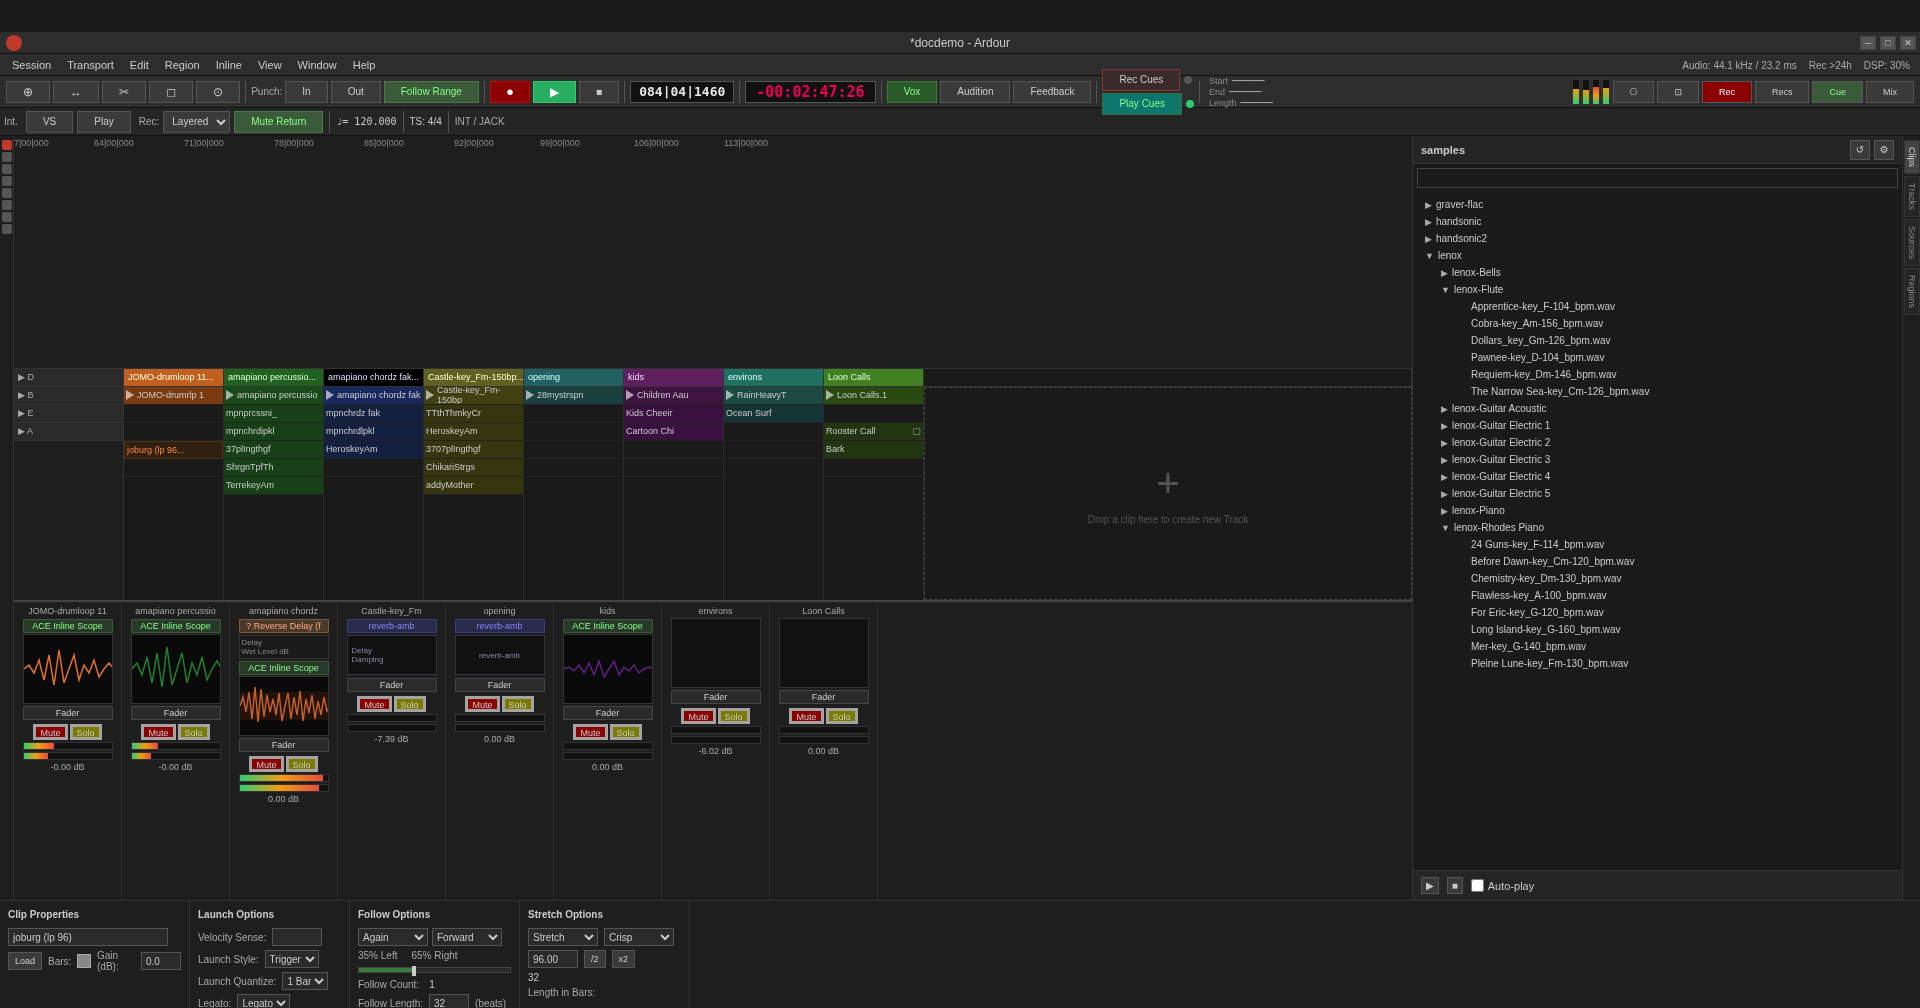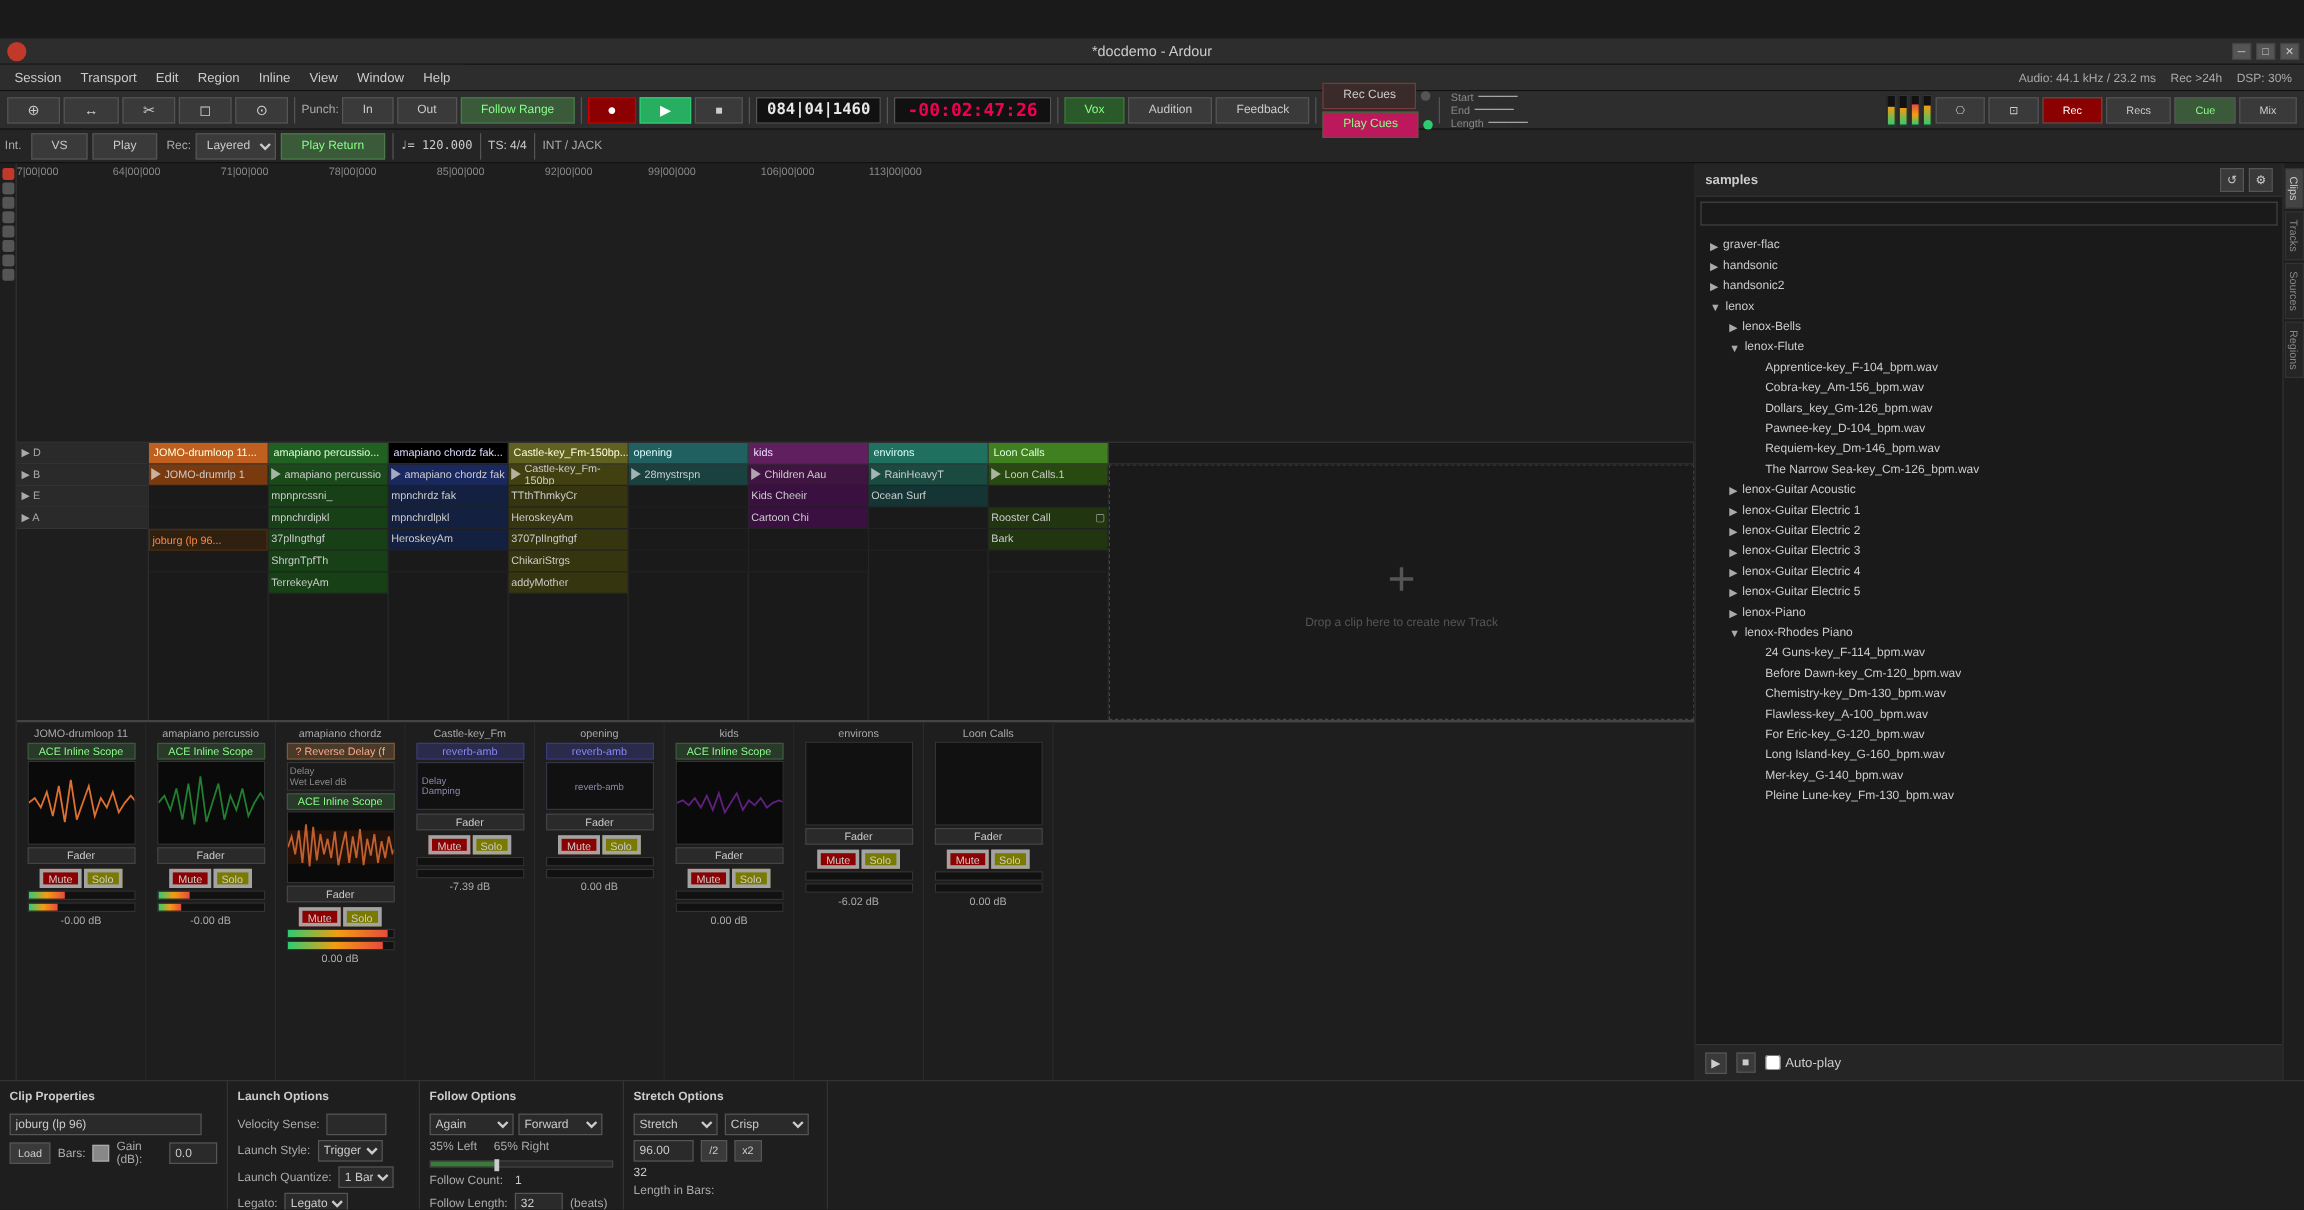--- a/index.html
+++ b/index.html
@@ -600,21 +600,21 @@
     <div class="tb-btn">Audition</div>
     <div class="tb-btn">Feedback</div>
     <div class="tb-separator"></div>
 
     <div style="display:flex; flex-direction:column; gap:2px;">
       <div style="display:flex; align-items:center; gap:4px;">
         <div class="tb-btn" style="background:#3a2a2a; border-color:#7a3a3a;">Rec Cues</div>
         <div class="cue-led"></div>
       </div>
       <div style="display:flex; align-items:center; gap:4px;">
-        <div class="tb-btn" style="background:#be185d; border-color:#3a6a3a; color:#8f8;">Play Cues</div>
+        <div class="tb-btn" style="background:#0f766e; border-color:#3a6a3a; color:#8f8;">Play Cues</div>
         <div class="cue-led green"></div>
       </div>
     </div>
     <div class="tb-separator"></div>
 
     <div style="font-size:9px; color:#888; display:flex; flex-direction:column; gap:1px; padding: 0 4px;">
       <div style="display:flex; gap:4px;">
           <span>Start</span>
           <span style="color:#ccc; font-family:monospace;">──────</span>
         </div>
@@ -654,21 +654,21 @@
   </div>
 
   <div id="toolbar2">
     <span class="tb-label" style="margin-right:4px;">Int.</span>
     <div class="tb-btn">VS</div>
     <div class="tb-btn">Play</div>
     <span class="tb-label" style="margin-left:4px;">Rec:</span>
     <select class="tb-select">
       <option>Layered</option>
     </select>
-    <div class="tb-btn" style="background:#3a5a3a; border-color:#4a7a4a; color:#8f8;">Play Return</div>
+    <div class="tb-btn" style="background:#3a5a3a; border-color:#4a7a4a; color:#8f8;">Mute Return</div>
     <div class="tb-separator"></div>
     <span class="tb-label" style="font-family:monospace; color:#ccc;">♩= 120.000</span>
     <div class="tb-separator"></div>
     <span class="tb-label" style="color:#ccc;">TS: 4/4</span>
     <div class="tb-separator"></div>
     <span class="tb-label" style="color:#aaa;">INT / JACK</span>
   </div>
 
   <div id="content-area">
 

